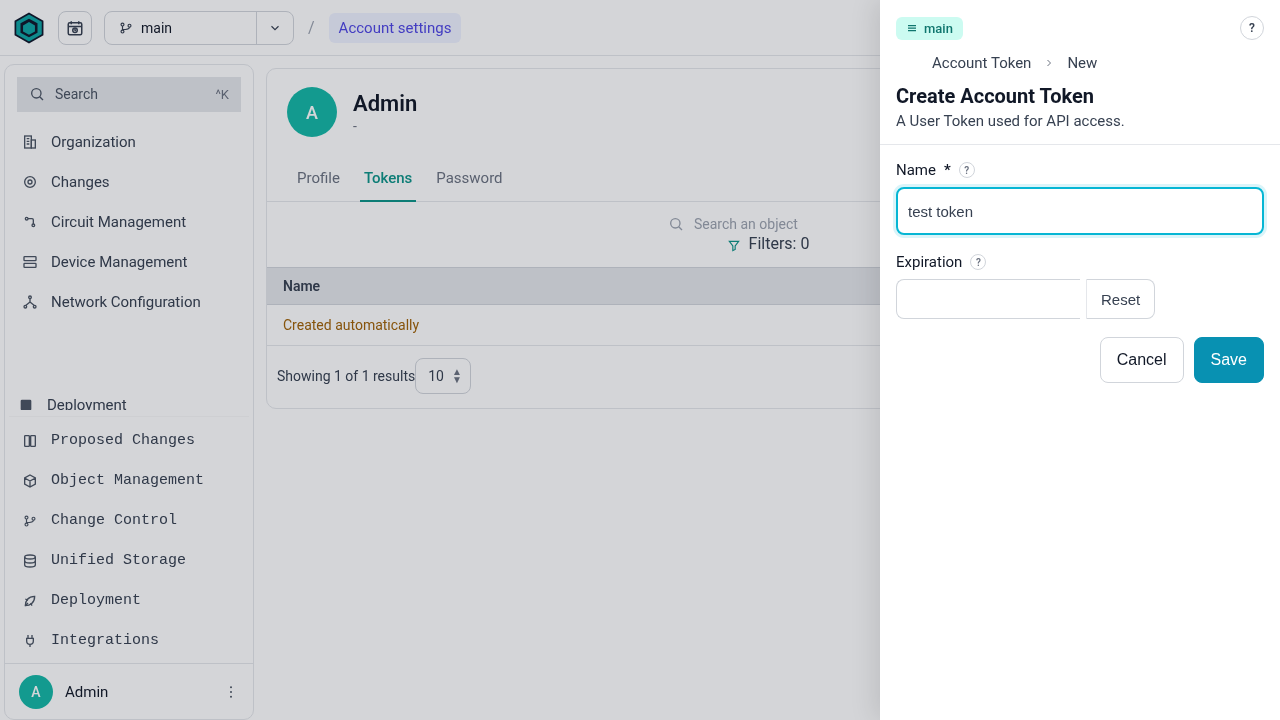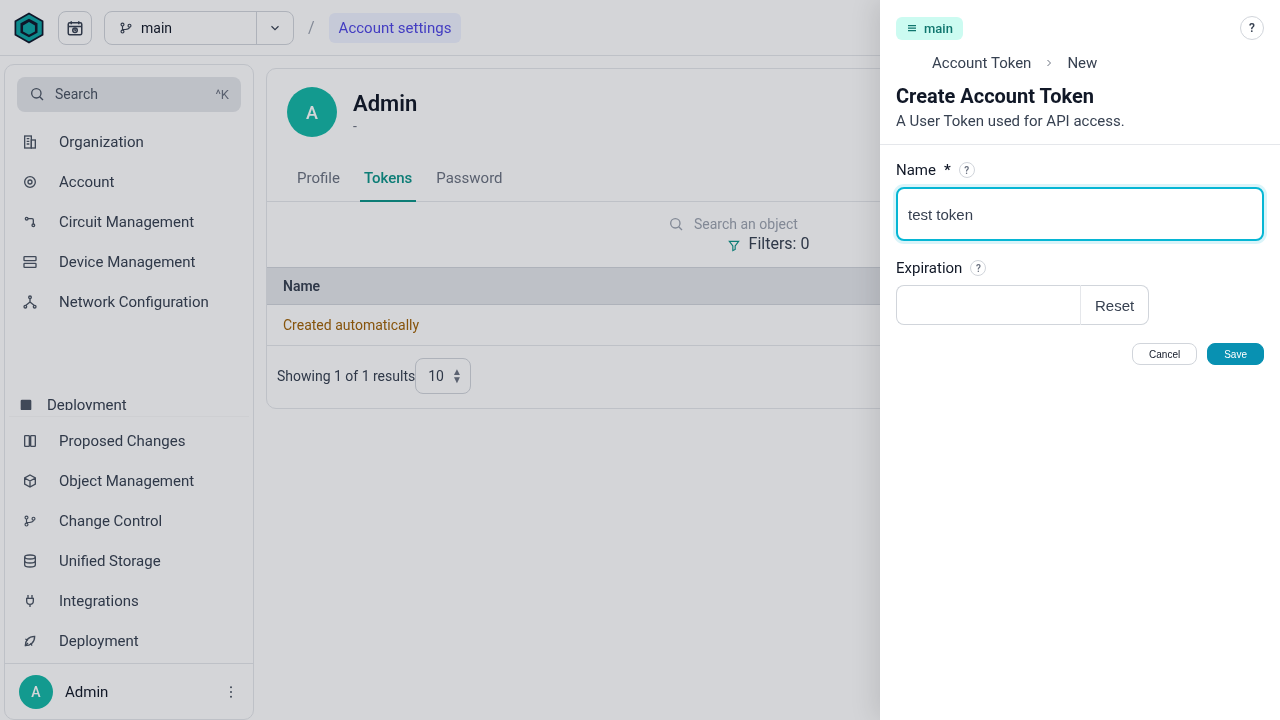--- a/index.html
+++ b/index.html
@@ -89,36 +89,36 @@
     display: flex;
     flex-direction: column;
     height: 100%;
     overflow: hidden;
     background: #fff;
   }
   .search {
     margin: 12px 12px 8px 12px;
     height: 40px;
     background: #e5e7eb;
-    border-radius: 8px;
+    border-radius: 0;
     display: flex; align-items: center;
     padding: 0 12px;
     gap: 10px;
     color: #4b5563;
   }
   .search .kbd { margin-left: auto; font-size: 13px; color: #6b7280; }
   .nav-list {
     flex: 1 1 auto;
     overflow: hidden;
     padding: 2px 6px 0 6px;
     position: relative;
   }
   .nav-item {
     display: flex; align-items: center;
-    gap: 20px;
+    gap: 12px;
     height: 40px;
     padding: 0 10px;
     color: #374151;
     border-radius: 8px;
     font-size: 15px;
   }
   .nav-item .ic { width: 18px; display:flex; align-items:center; justify-content:center; color:#4b5563; }
   .divider {
     height: 1px;
     background: linear-gradient(to bottom, rgba(0,0,0,0.06), rgba(0,0,0,0));
@@ -278,36 +278,36 @@
     display:inline-flex;align-items:center;justify-content:center;
     font-size:10px;font-weight:600;color:#6b7280;background:#fff;
   }
   .panel-crumb { margin-top:14px; display:flex;align-items:center;gap:12px;color:#374151;font-size:15px;margin-left:36px;}
   .panel-title { margin-top:12px; font-size:20px;font-weight:700;color:#111827;}
   .panel-sub { margin-top:4px; color:#374151;font-size:15px;}
   .panel-body { padding: 16px 16px; }
   .fld-label { font-size:15px;color:#111827;display:flex;align-items:center;gap:8px;margin-bottom:8px;}
   .fld-label .req { font-weight:600;}
   .text-input {
-    width:100%;height:54px;
+    width:100%;height:48px;
     border:2px solid #06b6d4;outline: none;
     border-radius:8px;padding:0 10px;font-size:15px;color:#374151;
     box-shadow: 0 0 0 3px rgba(6,182,212,0.15);
   }
-  .row { display:flex;gap:0;align-items:stretch;}
+  .row { display:flex;gap:6px;align-items:stretch;}
   .date-input {
     height:40px;border:1px solid #d1d5db;border-right:none;
     border-radius:8px 0 0 8px;width:184px;padding:0 10px;background:#fff;
   }
   .reset-btn {
     height:40px;border:1px solid #d1d5db;border-left:1px solid #e5e7eb;
     border-radius:0 8px 8px 0;padding:0 14px;background:#fff;color:#374151;font-size:15px;
   }
   .actions { display:flex;justify-content:flex-end;gap:10px;margin-top:18px;}
-  .btn { height:22px;padding:0 16px;border-radius:8px;font-size:10px;display:flex;align-items:center;}
+  .btn { height:46px;padding:0 16px;border-radius:8px;font-size:16px;display:flex;align-items:center;}
   .btn-secondary { background:#fff;border:1px solid #d1d5db;color:#111827;}
   .btn-primary { background:#0891b2;border:1px solid #0891b2;color:#fff;font-weight:500;}
 
   svg { display:block; }
 </style>
 </head>
 <body>
 
 <div class="topbar">
   <div class="logo">
@@ -373,21 +373,21 @@
             </span>
           <span>Organization</span>
         </div>
         <div class="nav-item">
           <span class="ic">
               <svg width="16" height="16" viewBox="0 0 24 24" fill="none" stroke="currentColor" stroke-width="2">
                 <circle cx="12" cy="12" r="8"></circle>
                 <circle cx="12" cy="12" r="3"></circle>
               </svg>
             </span>
-          <span>Account</span>
+          <span>Changes</span>
         </div>
         <div class="nav-item">
           <span class="ic">
               <svg width="16" height="16" viewBox="0 0 24 24" fill="none" stroke="currentColor" stroke-width="2">
                 <circle cx="7" cy="7" r="2"></circle>
                 <circle cx="17" cy="17" r="2"></circle>
                 <path d="M9 7h6a2 2 0 012 2v6"></path>
               </svg>
             </span>
           <span>Circuit Management</span>
@@ -421,21 +421,21 @@
                   <rect x="4" y="4" width="16" height="16" rx="2"></rect>
                 </svg>
               </span>
             <span>Deployment</span>
           </div>
         </div>
       </div>
 
       <div class="divider"></div>
 
-      <div class="nav-list" style="flex:1 1 auto;">
+      <div class="nav-list" style="flex:1 1 auto;font-family:Liberation Mono, monospace;">
         <div class="nav-item">
           <span class="ic">
               <svg width="16" height="16" viewBox="0 0 24 24" fill="none" stroke="currentColor" stroke-width="2">
                 <rect x="4" y="4" width="7" height="16" rx="1"></rect>
                 <rect x="13" y="4" width="7" height="16" rx="1"></rect>
               </svg>
             </span>
           <span>Proposed Changes</span>
         </div>
         <div class="nav-item">
@@ -463,33 +463,33 @@
                 <ellipse cx="12" cy="6" rx="8" ry="3"></ellipse>
                 <path d="M4 6v12c0 1.7 3.6 3 8 3s8-1.3 8-3V6"></path>
                 <path d="M4 12c0 1.7 3.6 3 8 3s8-1.3 8-3"></path>
               </svg>
             </span>
           <span>Unified Storage</span>
         </div>
         <div class="nav-item">
           <span class="ic">
               <svg width="16" height="16" viewBox="0 0 24 24" fill="none" stroke="currentColor" stroke-width="2">
-                <path d="M9 3v5M15 3v5M7 8h10v4a5 5 0 01-10 0V8zM12 17v4"></path>
-              </svg>
-            </span>
-          <span>Integrations</span>
-        </div>
-        <div class="nav-item">
-          <span class="ic">
-              <svg width="16" height="16" viewBox="0 0 24 24" fill="none" stroke="currentColor" stroke-width="2">
                 <path d="M5 19c0-7 4-14 14-14 0 10-7 14-14 14z"></path>
                 <path d="M9 15l-4 4M13 15l2 4M9 11l-4-2"></path>
               </svg>
             </span>
           <span>Deployment</span>
+        </div>
+        <div class="nav-item">
+          <span class="ic">
+              <svg width="16" height="16" viewBox="0 0 24 24" fill="none" stroke="currentColor" stroke-width="2">
+                <path d="M9 3v5M15 3v5M7 8h10v4a5 5 0 01-10 0V8zM12 17v4"></path>
+              </svg>
+            </span>
+          <span>Integrations</span>
         </div>
         <div class="nav-item">
           
           
         </div>
       </div>
 
       <div class="sidebar-footer">
         <div class="avatar">A</div>
         <span style="font-size:15px;">Admin</span>

